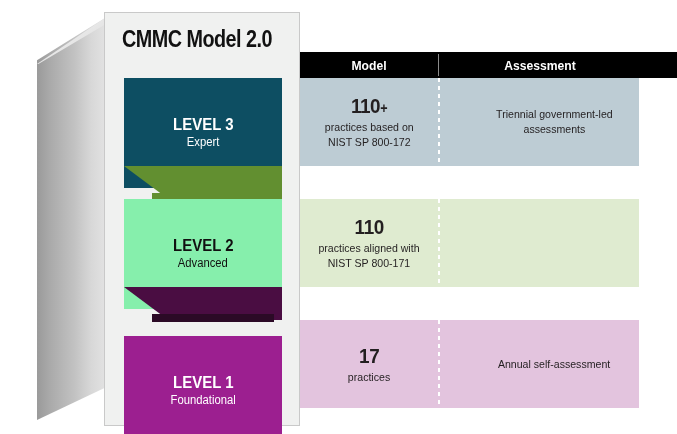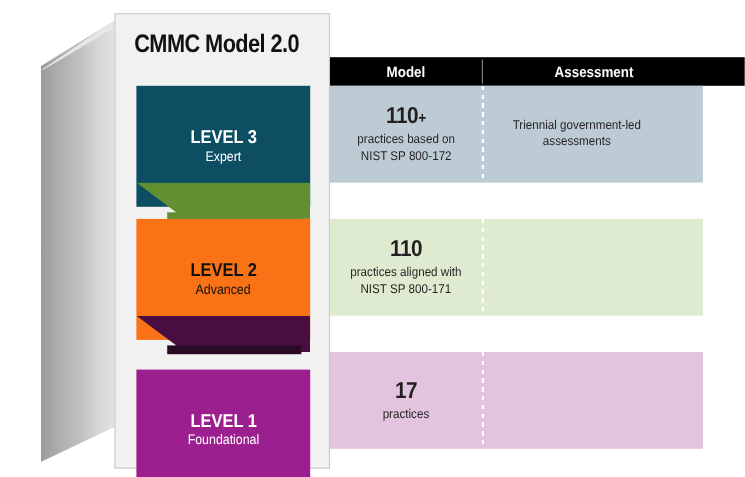--- a/index.html
+++ b/index.html
@@ -57,21 +57,21 @@
 
   
   .row{position:absolute;left:300px;width:339px;}
   .row .model,.row .assess{
     position:absolute;top:0;height:100%;
     display:flex;flex-direction:column;align-items:center;justify-content:center;
     text-align:center;color:#231f20;
     box-sizing:border-box;
   }
   .row .model{left:0;width:138px;}
-  .row .assess{left:125px;width:198px;}
+  .row .assess{left:155px;width:198px;}
   .vdiv{
     position:absolute;left:138px;top:0;width:2px;height:100%;
     background:repeating-linear-gradient(to bottom,#ffffff 0 4px,transparent 4px 8px);
   }
   .num{font-size:21px;font-weight:bold;letter-spacing:-0.5px;transform:scaleX(0.9);line-height:1.1;}
   .num .plus{font-size:14px;}
   .sub{font-size:11.5px;line-height:1.28;transform:scaleX(0.92);margin-top:3px;}
   .atext{font-size:11.5px;line-height:1.28;transform:scaleX(0.92);}
 
   .row3{top:78px;height:88px;background:#bdccd4;}
@@ -80,21 +80,21 @@
 
   
   .lvl{
     position:absolute;left:124px;width:158px;height:110px;
     display:flex;flex-direction:column;align-items:center;justify-content:center;
     text-align:left;
   }
   .lvl .big{font-size:17px;font-weight:bold;letter-spacing:0px;transform:scaleX(0.88);line-height:1.1;}
   .lvl .small{font-size:12.5px;transform:scaleX(0.9);margin-top:2px;line-height:1.1;}
   .lvl3{top:78px;background:#0d4e62;color:#ffffff;}
-  .lvl2{top:199px;background:#f97316;color:#111111;}
+  .lvl2{top:199px;background:#86efac;color:#111111;}
   .lvl1{top:336px;background:#9c1f90;color:#ffffff;}
 
   
   .conn{position:absolute;left:124px;width:158px;height:33px;}
   .conn3{top:166px;background:#628f30;clip-path:polygon(0% 0%,100% 0%,100% 100%,28% 100%);}
   .conn2{top:287px;background:#4a0d42;clip-path:polygon(0% 0%,100% 0%,100% 100%,28% 100%);}
 
   
   .tab{position:absolute;left:152px;width:122px;height:8px;}
   .tab2{top:193px;background:#628f30;}
@@ -160,19 +160,24 @@
   <div class="tab tab1"></div>
 
   <div class="row row1">
     <div class="model">
       <div class="num"><span>17</span><span class="plus"></span></div>
       <div class="sub">
         <div>practices</div>
       </div>
     </div>
     <div class="vdiv"></div>
+    <div class="assess">
+      <div class="atext">
+        <div>Annual self-assessment</div>
+      </div>
+    </div>
   </div>
   <div class="lvl lvl1">
     <div class="big">LEVEL 1</div>
     <div class="small">Foundational</div>
   </div>
 
 </div>
 
 </body></html>

